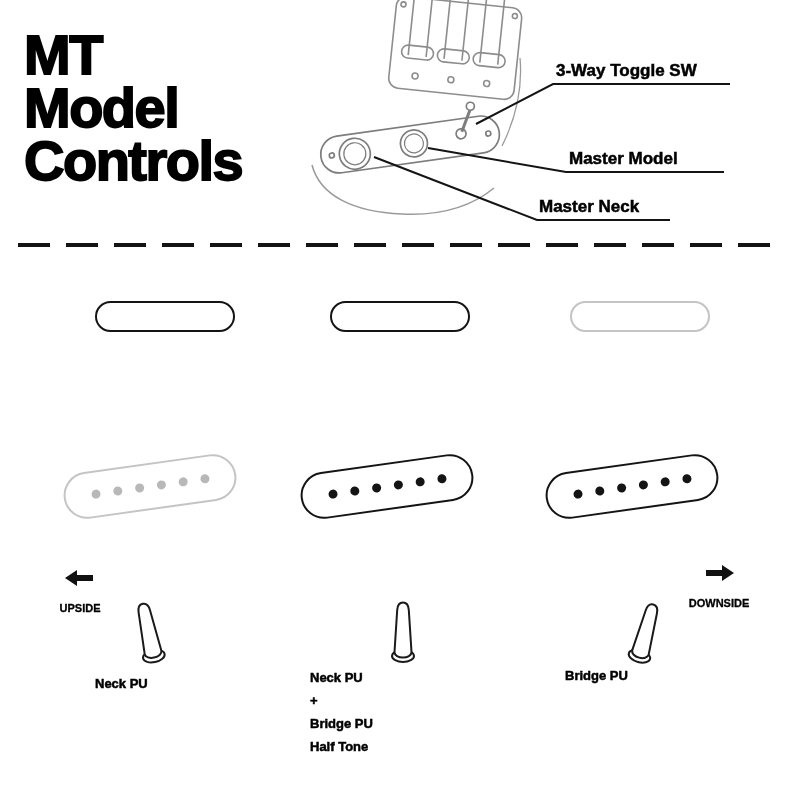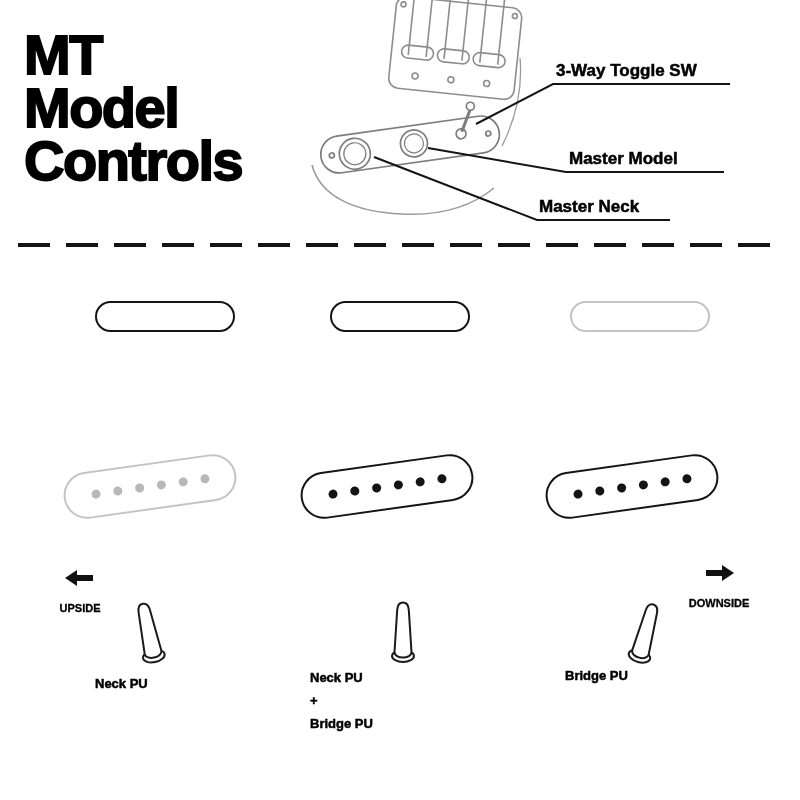--- a/index.html
+++ b/index.html
@@ -188,18 +188,19 @@
     </svg>
   </div>
 
   <div class="poslabel pl1">
     <div>Neck PU</div>
   </div>
   <div class="poslabel pl2">
     <div>Neck PU</div>
     <div>+</div>
     <div>Bridge PU</div>
+    <div>Half Tone</div>
   </div>
   <div class="poslabel pl3">
     <div>Bridge PU</div>
   </div>
 
 </div>
 
 </body></html>

